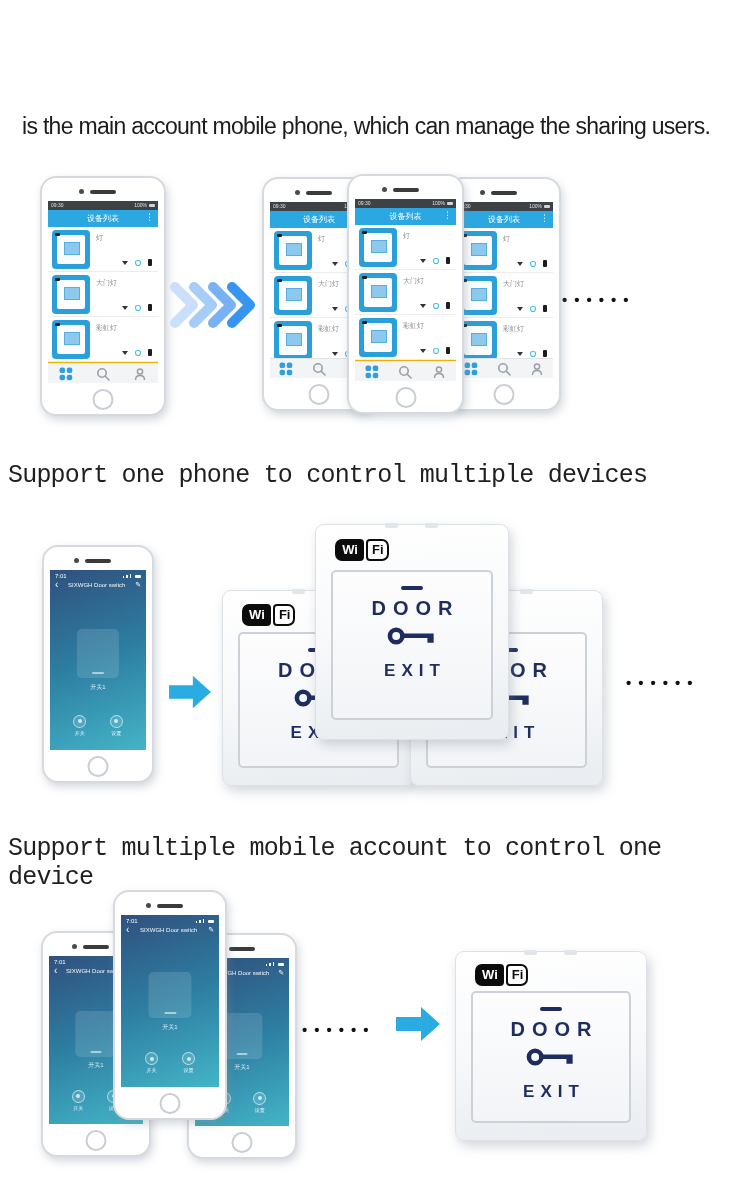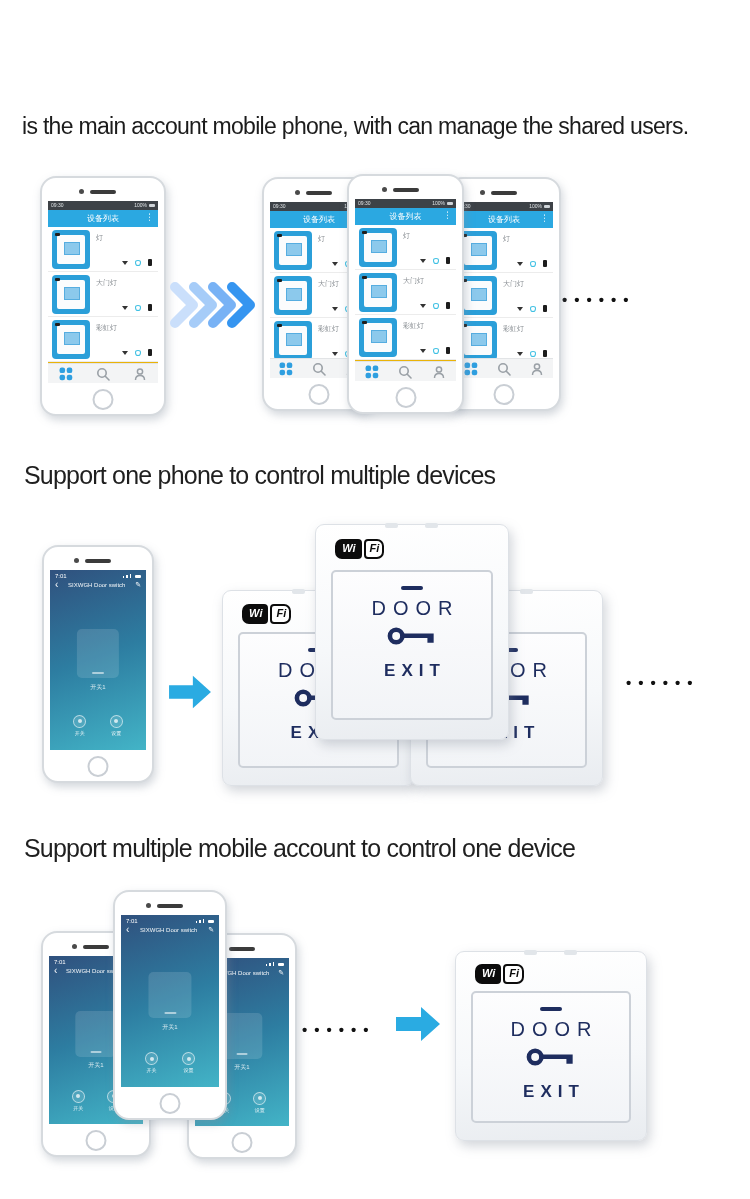--- a/index.html
+++ b/index.html
@@ -3,21 +3,21 @@
 <meta charset="utf-8">
 <style>
   * { margin:0; padding:0; box-sizing:border-box; }
   html,body { width:750px; height:1199px; background:#ffffff; font-family:"Liberation Sans",sans-serif; }
   #page { position:relative; width:750px; height:1199px; background:#fff; overflow:hidden; }
 
   
   .title { position:absolute; left:22px; top:26px; font-size:39px; font-weight:700; letter-spacing:-1.2px; color:#1f9ce9; }
   .sub { position:absolute; left:22px; font-size:23px; letter-spacing:-0.7px; color:#1c1c1c; }
   .sub1 { top:83px; } .sub2 { top:113px; }
-  .heading { position:absolute; left:24px; font-size:25px; letter-spacing:-0.8px; color:#1f1f1f; }
+  .heading { position:absolute; left:8px; font-size:25px; letter-spacing:-0.8px; color:#1f1f1f;font-family:Liberation Mono, monospace; }
   .h1 { top:461px; } .h2 { top:834px; }
 
   
   .phone { position:absolute; background:#fff; border:2px solid #d6dade; border-radius:16px; box-shadow:2px 4px 9px rgba(130,140,155,.35); }
   .cam { position:absolute; top:11px; left:calc(50% - 24px); width:5px; height:5px; border-radius:50%; background:#4a4a4a; }
   .speaker { position:absolute; top:12px; left:50%; transform:translateX(-50%); width:26px; height:4px; border-radius:2px; background:#3b3b3b; }
   .home { position:absolute; bottom:4px; left:50%; transform:translateX(-50%); width:21px; height:21px; border:2px solid #c9ced4; border-radius:50%; background:#fff; }
   .screen { position:absolute; left:6px; right:6px; top:23px; bottom:31px; overflow:hidden; background:#eab308; }
 
   
@@ -55,43 +55,43 @@
   .ts-card-label { position:absolute; top:62.5%; left:0; width:100%; text-align:center; color:rgba(255,255,255,.82); font-size:6px; }
   .ts-actions { position:absolute; bottom:8%; left:0; width:100%; display:flex; justify-content:space-evenly; }
   .ts-act { display:flex; flex-direction:column; align-items:center; gap:2px; color:rgba(255,255,255,.85); font-size:5px; }
   .ts-circ { width:13px; height:13px; border-radius:50%; border:1px solid rgba(255,255,255,.6); background:rgba(255,255,255,.12); position:relative; }
   .ts-circ::after { content:""; position:absolute; left:50%; top:50%; transform:translate(-50%,-50%); width:4px; height:4px; border-radius:50%; background:rgba(255,255,255,.75); }
 
   
   .plate { position:absolute; background:linear-gradient(175deg,#ffffff 0%,#f6f8fa 55%,#e9ecf0 100%); border:1px solid #dde1e6; border-radius:9px; box-shadow:3px 5px 12px rgba(125,135,150,.35); }
   .notch { position:absolute; top:-2px; width:13px; height:5px; background:#e2e6ea; border-radius:2px; }
   .n1 { left:36%; } .n2 { left:57%; }
-  .wifi { position:absolute; left:10%; top:6.5%; display:flex; align-items:center; font-style:italic; font-weight:bold; font-size:11px; line-height:1;text-align:center; }
+  .wifi { position:absolute; left:10%; top:6.5%; display:flex; align-items:center; font-weight:bold; font-size:13px; line-height:1;text-align:center; }
   .wifi .wi { background:#0c0c0c; color:#fff; border:2px solid #0c0c0c; border-radius:7px 4px 4px 7px; padding:2px 4px 3px 5px; }
   .wifi .fi { background:#fff; color:#0c0c0c; border:2px solid #0c0c0c; border-radius:4px 7px 7px 4px; padding:2px 3px 3px 4px; margin-left:2px; }
   .pbtn { position:absolute; left:8%; right:8%; top:21%; bottom:9%; background:linear-gradient(180deg,#fdfdfe,#f2f4f7); border:2px solid #ccd1d8; border-radius:5px; display:flex; flex-direction:column; align-items:center; overflow:hidden; }
   .pdash { width:22px; height:4px; background:#1e2d5f; border-radius:2px; margin-top:14px; flex:none; }
-  .pdoor { margin-top:7px; font-size:20px; font-weight:normal; color:#1e2d5f; letter-spacing:7px; padding-left:7px; white-space:nowrap; }
+  .pdoor { margin-top:7px; font-size:20px; font-weight:bold; color:#1e2d5f; letter-spacing:7px; padding-left:7px; white-space:nowrap; }
   .pkey { margin-top:4px; flex:none; }
   .pexit { margin-top:13px; font-size:17px; font-weight:bold; color:#1e2d5f; letter-spacing:6px; padding-left:6px; white-space:nowrap; }
 
   
   .chevrons { position:absolute; left:169px; top:280px; }
   .arrow { position:absolute; }
   .a1 { left:167px; top:672px; }
   .a2 { left:394px; top:1002px; }
   .dots { position:absolute; font-size:15px; font-weight:bold; letter-spacing:7px; color:#111; white-space:nowrap; }
   .d1 { left:562px; top:291px; } .d2 { left:626px; top:674px; } .d3 { left:302px; top:1021px; }
 </style>
 </head>
 <body>
 
 <div id="page">
 
-  <div class="sub sub2">is the main account mobile phone, with can manage the shared users.</div>
+  <div class="sub sub2">is the main account mobile phone, which can manage the sharing users.</div>
 
   <div class="phone" style="left:40px;top:176px;width:126px;height:240px;">
     <div class="cam"></div>
     <div class="speaker"></div>
     <div class="screen">
       <div class="dl-status">
         <span>09:30</span>
         <span class="dl-st-r">
             <span>100%</span>
             <span class="dl-batt"></span>

